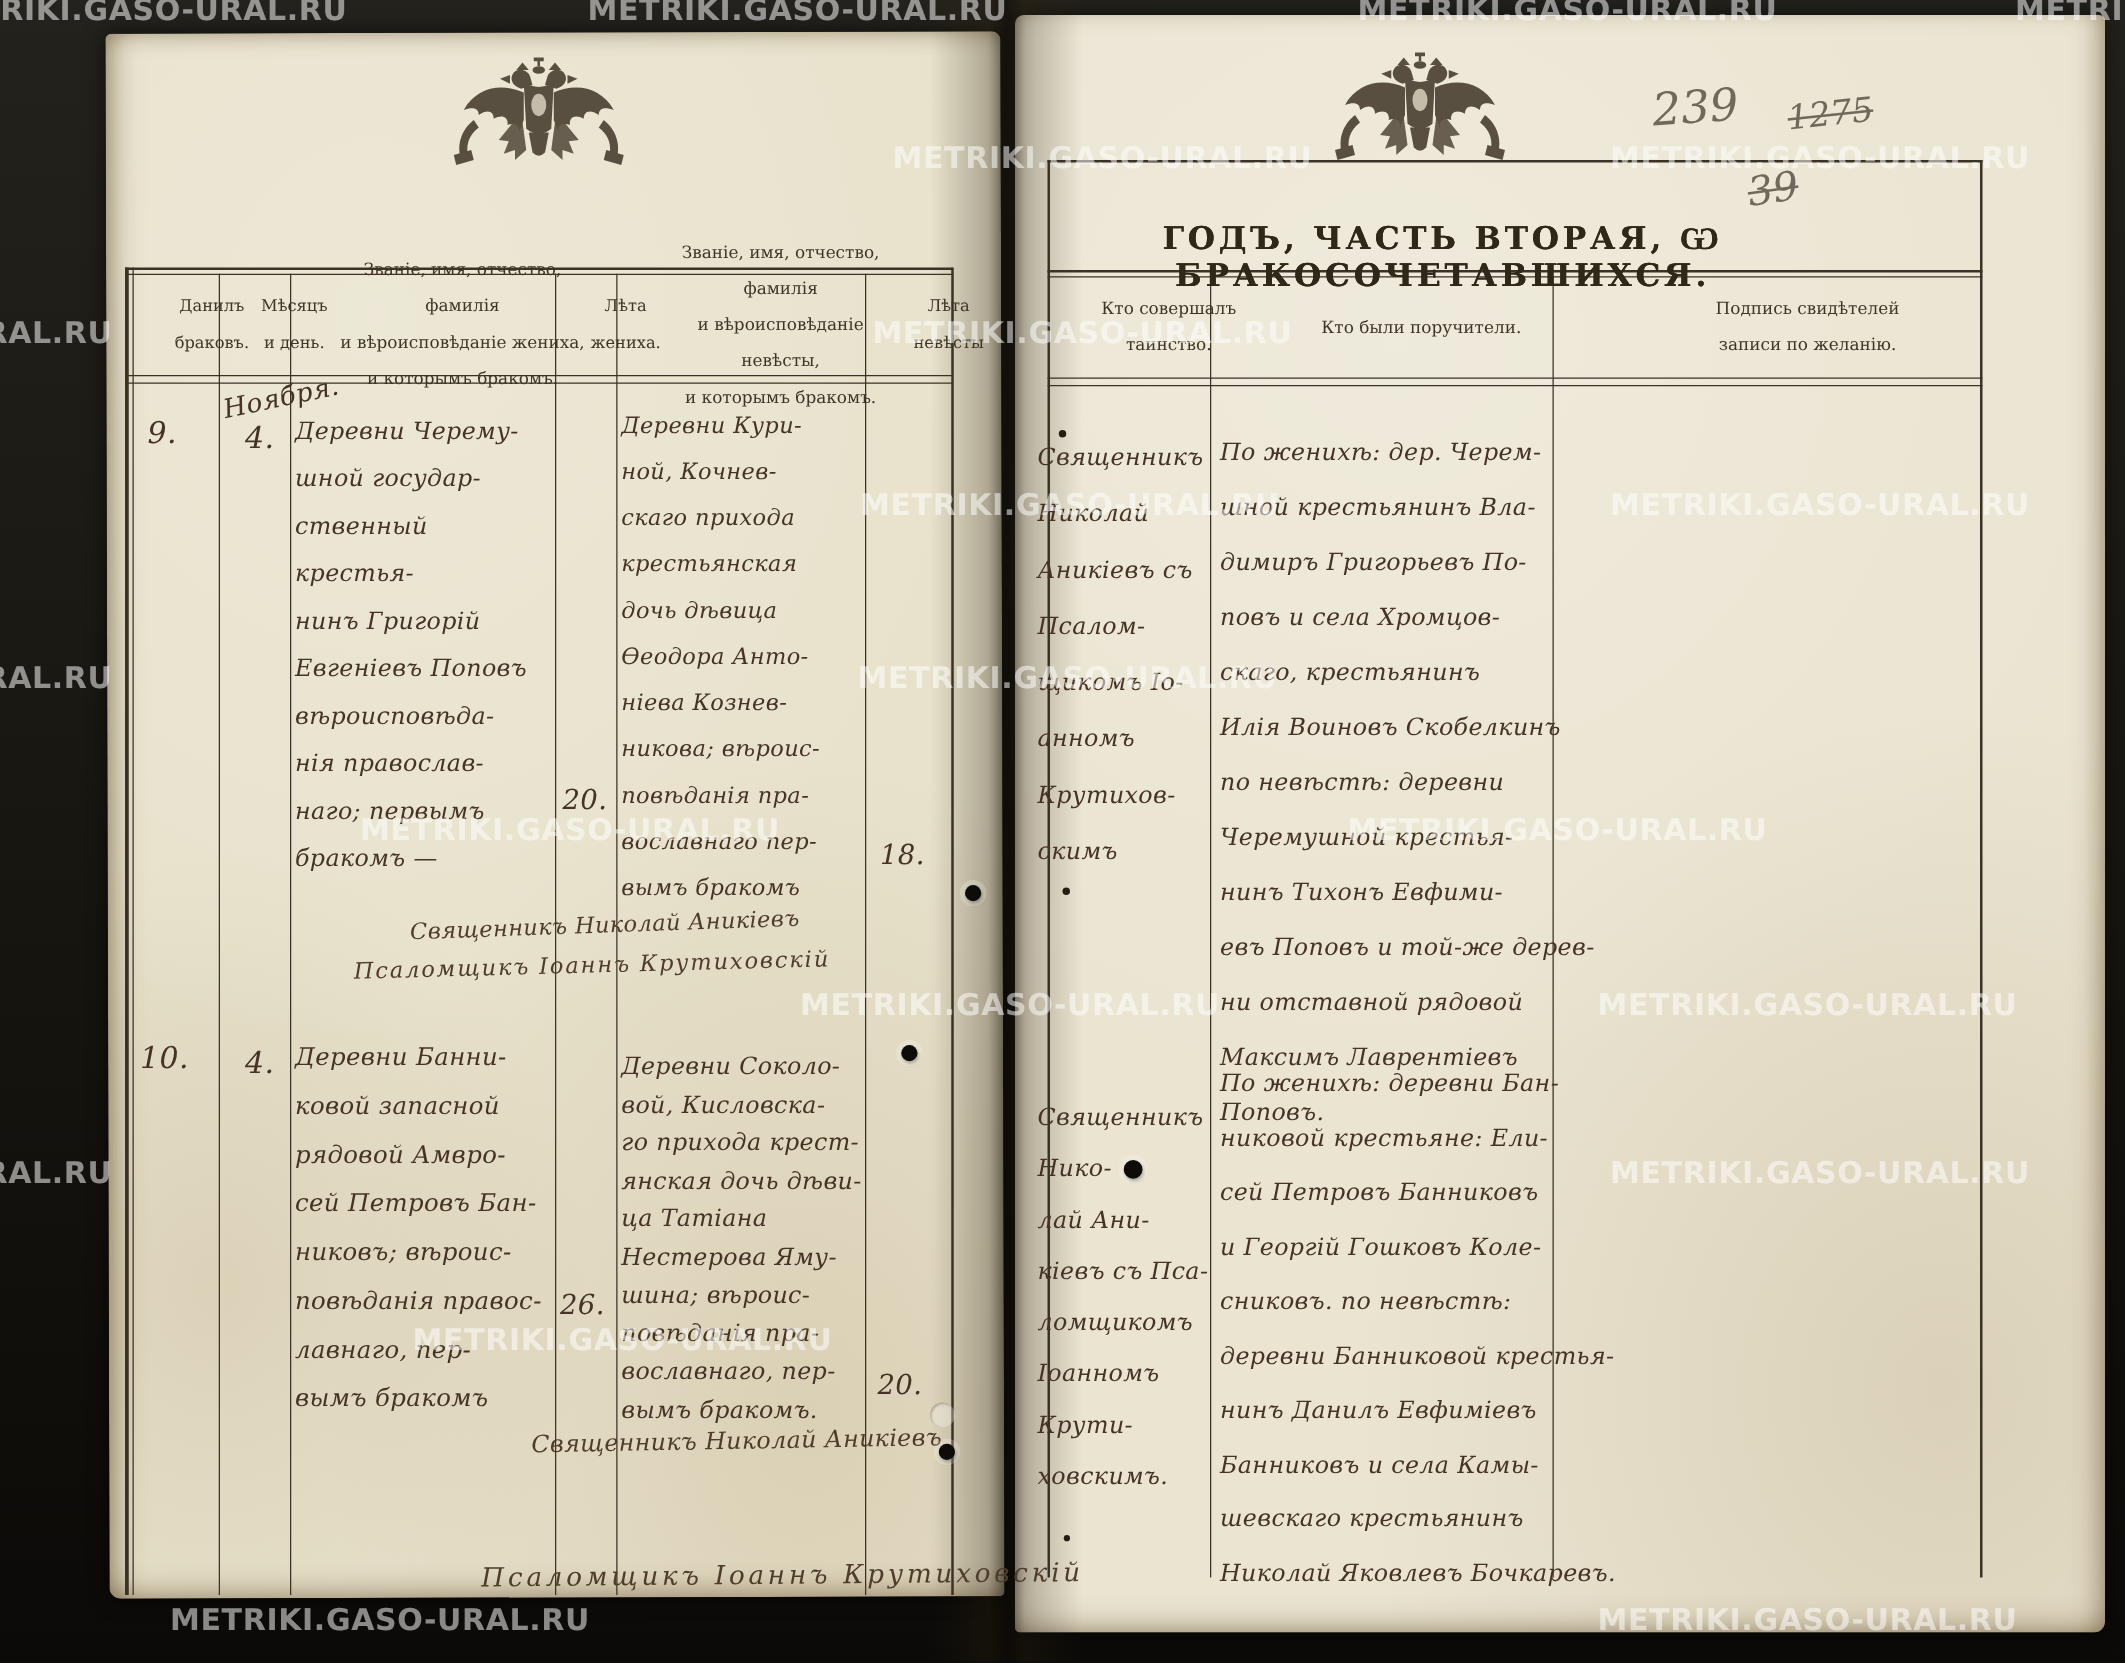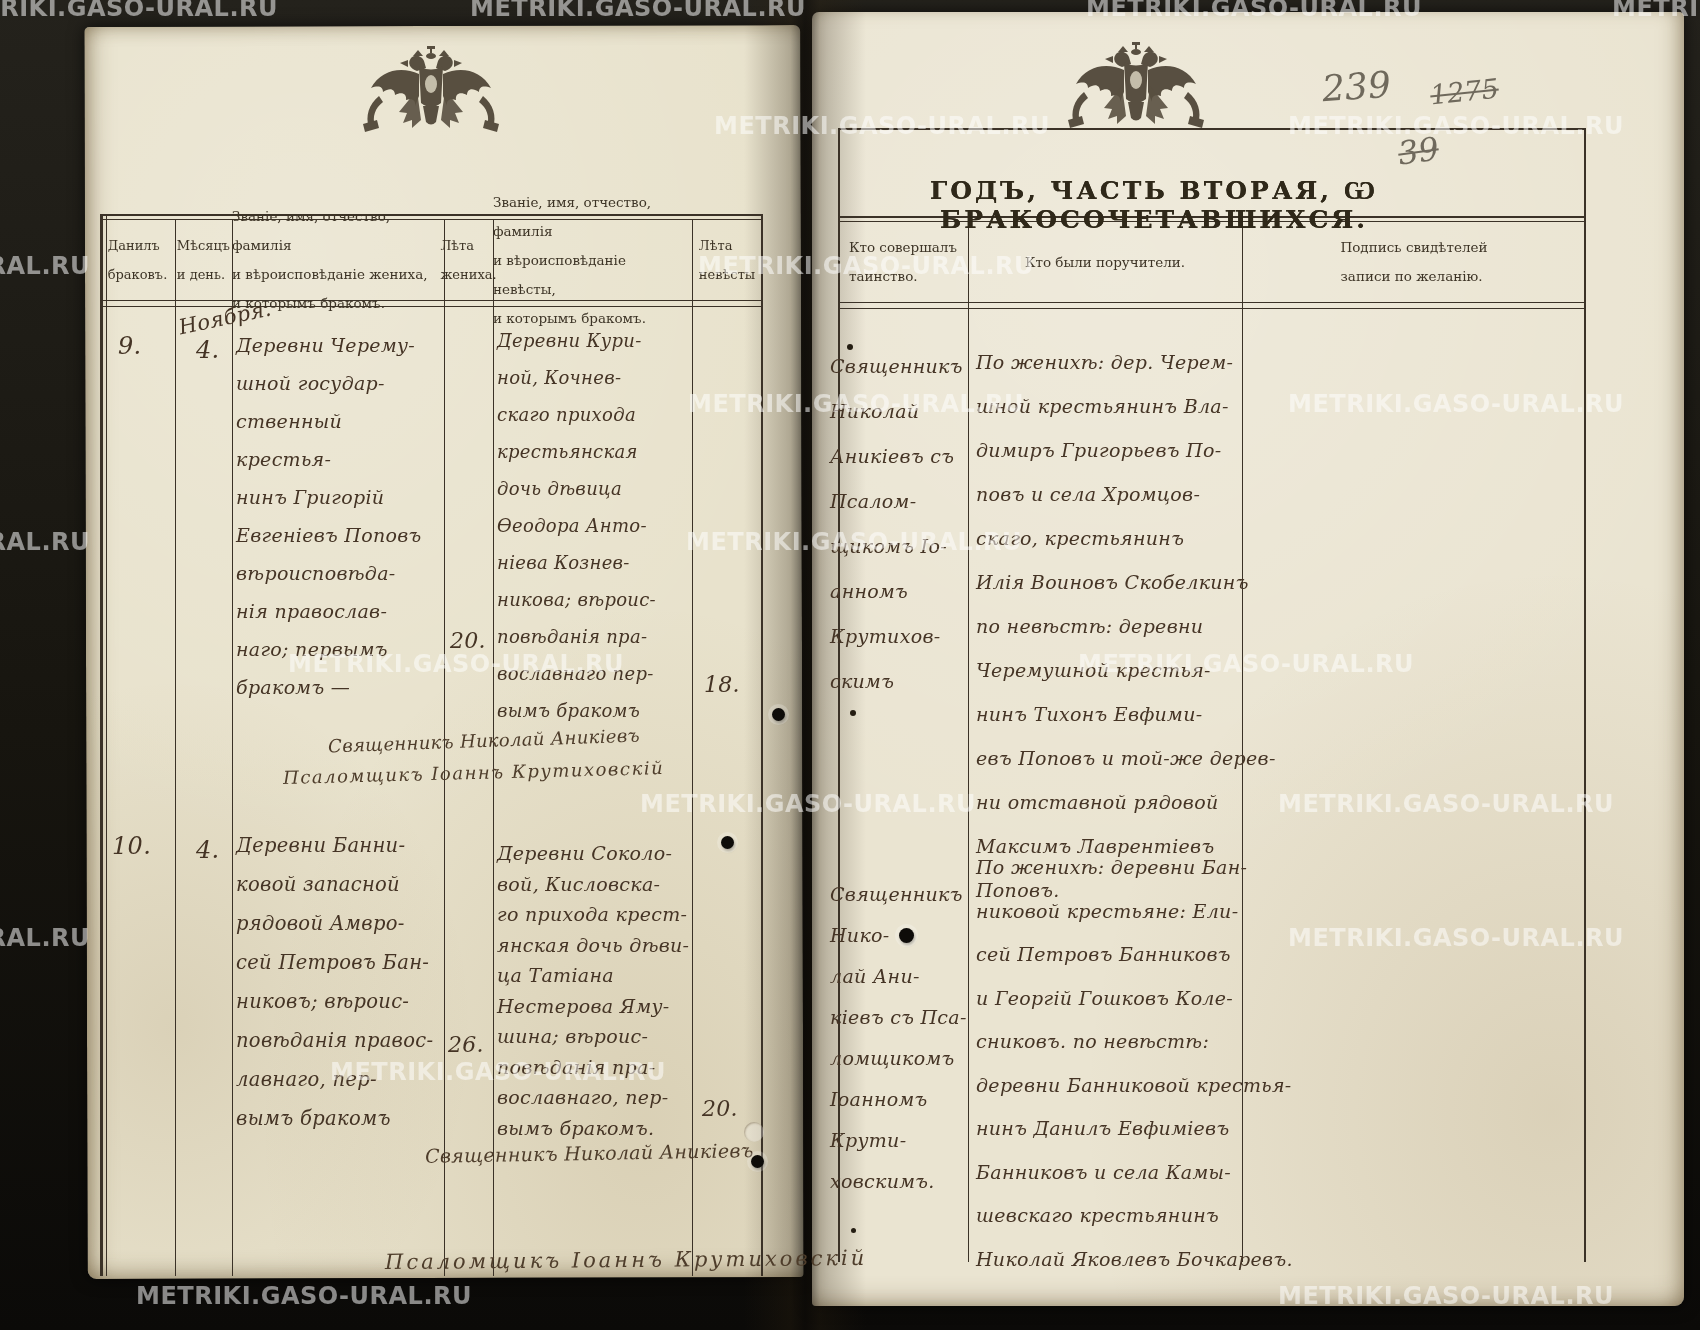--- a/index.html
+++ b/index.html
@@ -21,21 +21,21 @@
       #eae4d1;
       box-shadow:inset -13px 0 22px -10px rgba(85,65,30,.5), inset 0 -16px 26px -14px rgba(85,65,30,.42),
                  inset 8px 0 16px -10px rgba(60,45,20,.45), 0 0 16px rgba(0,0,0,.65);}
   .gutter{position:absolute;left:744px;top:0;width:122px;height:1330px;pointer-events:none;
       background:linear-gradient(90deg, rgba(45,34,16,0) 0%, rgba(45,34,16,.30) 38%,
                  rgba(14,11,7,.55) 50%, rgba(45,34,16,.28) 62%, rgba(45,34,16,0) 100%);}
   .hline,.vline{position:absolute;background:#3b3227;}
   .ptitle{position:absolute;font-weight:bold;color:#2f2819;text-align:center;
       font-family:"DejaVu Serif",serif;text-shadow:0 0 .5px #2f2819;}
   .colhead{position:absolute;display:flex;align-items:center;justify-content:center;
-      text-align:left;white-space:pre-line;color:#3d3426;line-height:29px;}
+      text-align:center;white-space:pre-line;color:#3d3426;line-height:29px;padding-left:32px;}
   .hw{position:absolute;white-space:pre-line;font-style:italic;color:#453425;
       letter-spacing:.3px;font-family:"DejaVu Serif",serif;}
   .nowrap{white-space:nowrap;}
   .wm{position:absolute;font-family:"DejaVu Sans",sans-serif;font-weight:bold;font-size:24px;
       letter-spacing:.5px;color:rgba(255,255,255,.52);white-space:nowrap;pointer-events:none;}
   .pencil{position:absolute;font-style:italic;color:#6f695c;font-family:"DejaVu Serif",serif;}
   .strike{text-decoration:line-through;text-decoration-thickness:2px;}
   .hole{position:absolute;border-radius:50%;background:#0e0c09;
       box-shadow:0 0 0 4px rgba(255,255,255,.22), 1px 2px 3px rgba(0,0,0,.35);}
   .speck{position:absolute;border-radius:50%;background:#241d12;}

